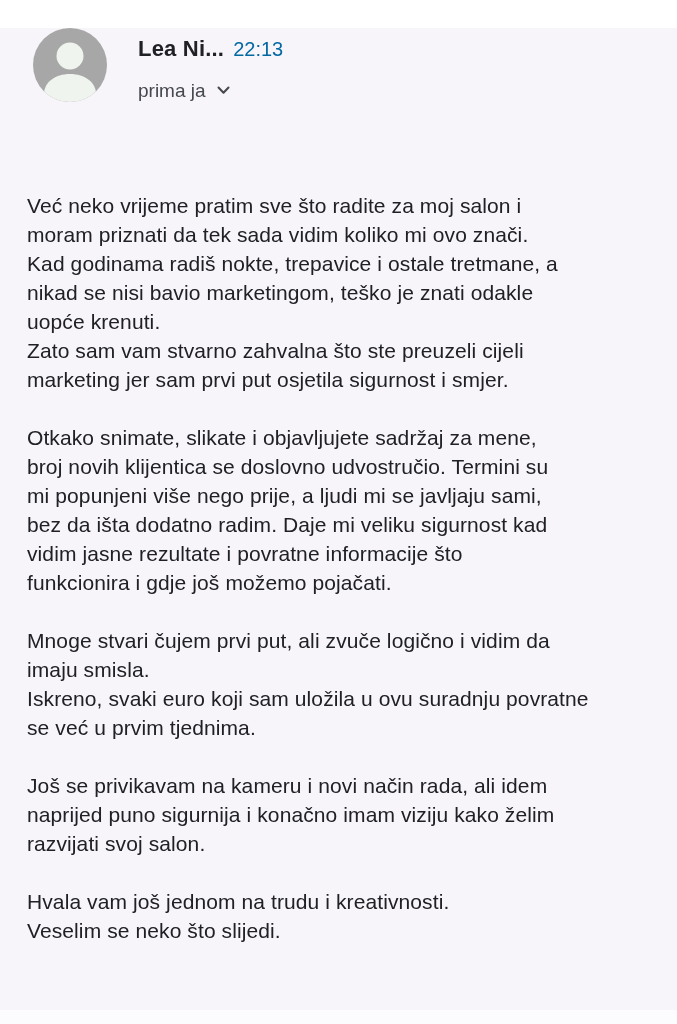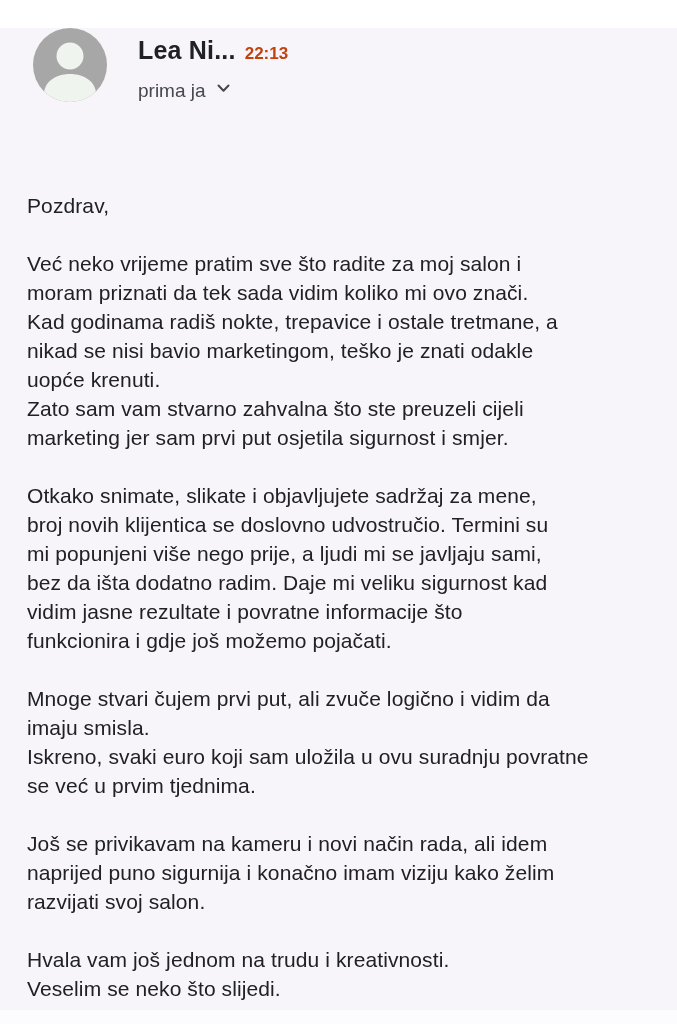--- a/index.html
+++ b/index.html
@@ -32,25 +32,25 @@
   .msg-header{position:absolute;left:0;top:0;width:677px;height:130px;}
   .avatar{
     position:absolute;left:33px;top:28px;width:74px;height:74px;
     border-radius:50%;background:var(--avatar-bg);overflow:hidden;cursor:pointer;
   }
   .avatar svg{width:74px;height:74px;display:block;}
   .sender-row{
     position:absolute;left:138px;top:36px;
     display:flex;align-items:baseline;gap:9px;white-space:nowrap;
   }
-  .sender-name{font-size:25px;font-weight:700;color:var(--text);letter-spacing:.2px;}
-  .sender-time{font-size:17px;font-weight:700;color:#c2410c;}
+  .sender-name{font-size:22px;font-weight:700;color:var(--text);letter-spacing:.2px;}
+  .sender-time{font-size:20px;font-weight:400;color:#0369a1;}
   .recipient-row{
     position:absolute;left:138px;top:80px;
-    display:flex;gap:10px;cursor:pointer;
+    display:flex;align-items:center;gap:10px;cursor:pointer;
   }
   .recipient-label{font-size:19px;color:var(--secondary);}
   .chevron{display:block;}
   .actions{position:absolute;right:0;top:0;height:110px;}
   
   .email-body{
     position:absolute;left:27px;top:191px;width:630px;
   }
   .email-body p{
     font-size:21px;line-height:29px;color:var(--text);
@@ -90,21 +90,20 @@
 
   <div class="actions">
     
     
     
   </div>
 
 </header>
 
 <main class="email-body">
-  <p>Pozdrav,</p>
   <p>Već neko vrijeme pratim sve što radite za moj salon i
 moram priznati da tek sada vidim koliko mi ovo znači.
 Kad godinama radiš nokte, trepavice i ostale tretmane, a
 nikad se nisi bavio marketingom, teško je znati odakle
 uopće krenuti.
 Zato sam vam stvarno zahvalna što ste preuzeli cijeli
 marketing jer sam prvi put osjetila sigurnost i smjer.</p>
   <p>Otkako snimate, slikate i objavljujete sadržaj za mene,
 broj novih klijentica se doslovno udvostručio. Termini su
 mi popunjeni više nego prije, a ljudi mi se javljaju sami,

